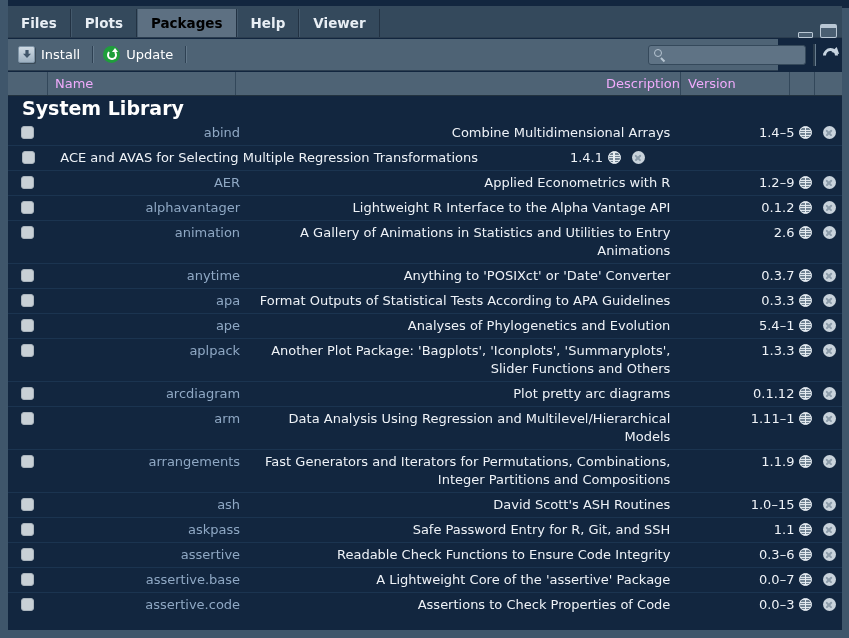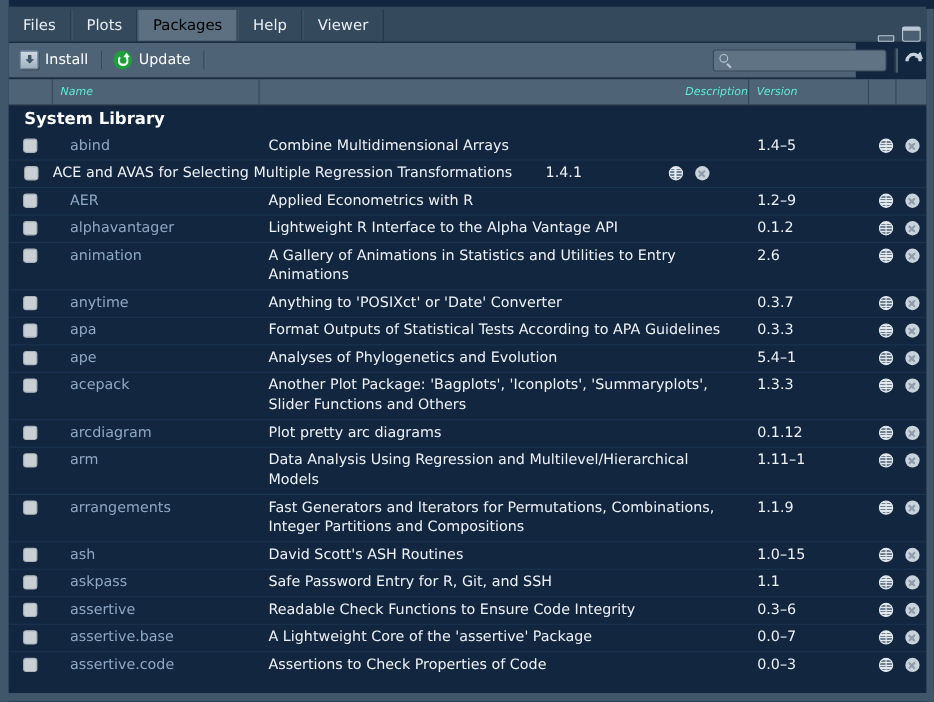--- a/index.html
+++ b/index.html
@@ -66,20 +66,21 @@
     padding: 0 13px;
     font-size: 13.5px;
     color: #e8eef4;
     background: #34495c;
     border-right: 1px solid #223243;
     border-left: 1px solid #44596c;
     margin-bottom: 0;
     cursor: default;
     white-space: nowrap;
     user-select: none;
+    font-weight: bold;
   }
   .tab:first-child { border-left: none; }
   .tab.active {
     background: #5d7082;
     color: #000000;
   }
   .tab-filler {
     flex: 1;
     height: 28px;
     background: #34495c;
@@ -287,29 +288,28 @@
     width: 834px; height: 24px;
     background: #4e6375;
     box-sizing: border-box;
     border-bottom: 1px solid #22323f;
     display: flex;
   }
   .colcell {
     height: 100%;
     box-sizing: border-box;
     border-right: 1px solid #32475a;
-    color: #5eead4;
-    font-size: 10px;
+    color: #f0abfc;
+    font-size: 13px;
     line-height: 23px;
     padding-left: 7px;
     white-space: nowrap;
     overflow: hidden;
     user-select: none;
     cursor: default;
-    font-style: italic;
   }
   .colcell.c-check { width: 40px; padding-left: 0; }
   .colcell.c-name { width: 188px; }
   .colcell.c-desc { width: 445px; text-align: right; }
   .colcell.c-ver  { width: 109px; }
   .colcell.c-a    { width: 25px; padding-left: 0; }
   .colcell.c-b    { width: 27px; padding-left: 0; border-right: none; }
 
   
   .listbody {
@@ -317,31 +317,32 @@
     left: 8px; top: 96px;
     width: 834px; height: 534px;
     background: #12263f;
     overflow: hidden;
   }
   .section-title {
     height: 25px;
     line-height: 25px;
     padding-left: 14px;
     color: #ffffff;
-    font-size: 15px;
+    font-size: 19px;
     font-weight: bold;
     user-select: none;
     cursor: default;
   }
   .row {
     display: flex;
     align-items: flex-start;
     border-top: 1px solid #1b3450;
     min-height: 24px;
     cursor: default;
+    text-align: right;
   }
   .row:first-of-type { border-top: none; }
 
   .cell {
     box-sizing: border-box;
     font-size: 13px;
     padding-top: 3px;
     padding-bottom: 3px;
     line-height: 18px;
   }
@@ -603,21 +604,21 @@
             <span class="icon-globe"></span>
           </div>
           <div class="cell cell-ic2">
             <span class="icon-remove"></span>
           </div>
         </div>
         <div class="row">
           <div class="cell cell-check">
             <span class="cb"></span>
           </div>
-          <div class="cell cell-name"><span class="pkglink">acepack</span></div>
+          <div class="cell cell-name"><span class="pkglink">aplpack</span></div>
           <div class="cell cell-desc">Another Plot Package: 'Bagplots', 'Iconplots', 'Summaryplots', Slider Functions and Others</div>
           <div class="cell cell-ver">1.3.3</div>
           <div class="cell cell-ic">
             <span class="icon-globe"></span>
           </div>
           <div class="cell cell-ic2">
             <span class="icon-remove"></span>
           </div>
         </div>
         <div class="row">

